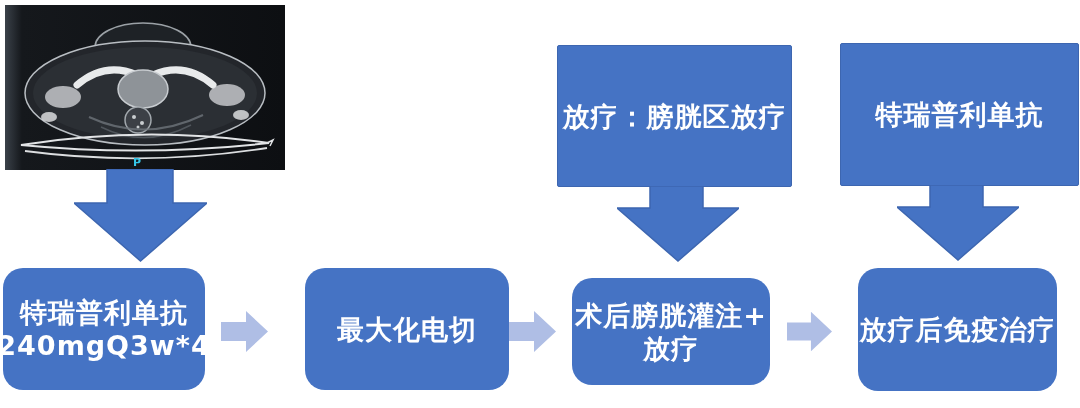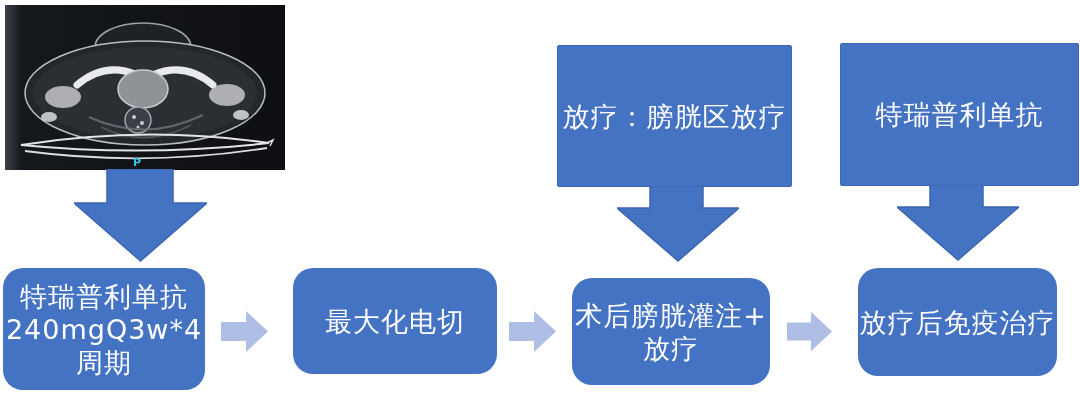--- a/index.html
+++ b/index.html
@@ -16,28 +16,28 @@
 
   
   .ct{position:absolute;left:5px;top:5px;width:280px;height:165px;}
   .ct svg{display:block;width:100%;height:100%;}
   .ct-label{position:absolute;left:128px;bottom:2px;color:var(--ct-label-cyan);
     font-size:11px;font-weight:bold;line-height:1;}
 
   
   .box{position:absolute;background:var(--box-blue);color:var(--text-white);
     display:flex;flex-direction:column;align-items:center;justify-content:center;
-    text-align:center;font-weight:normal;font-size:27px;line-height:33px;letter-spacing:1px;}
+    text-align:center;font-weight:bold;font-size:27px;line-height:33px;letter-spacing:1px;}
   .box.rounded{border-radius:20px;}
   .box.square{border:1.5px solid var(--box-border);border-radius:2px;}
 
   .step1{left:3px;top:268px;width:202px;height:122px;}
-  .step2{left:293px;top:268px;width:204px;height:106px;}
+  .step2{left:305px;top:268px;width:204px;height:122px;}
   .step3{left:572px;top:278px;width:198px;height:107px;}
-  .step4{left:858px;top:268px;width:199px;height:108px;}
+  .step4{left:858px;top:268px;width:199px;height:123px;}
   .topbox1{left:557px;top:45px;width:235px;height:142px;}
   .topbox2{left:840px;top:43px;width:239px;height:143px;}
 
   .arrow{position:absolute;}
   .arrow svg{display:block;width:100%;height:100%;}
   .darr1{left:74px;top:169px;width:133px;height:93px;}
   .darr2{left:617px;top:186px;width:122px;height:76px;}
   .darr3{left:897px;top:185px;width:122px;height:76px;}
   .rarr1{left:221px;top:311px;width:47px;height:41px;}
   .rarr2{left:509px;top:311px;width:47px;height:41px;}
@@ -109,21 +109,20 @@
   </div>
   <div class="arrow darr3">
     <svg viewBox="0 0 122 76">
       <polygon points="33,0 86,0 86,22 122,22 61,75 0,22 33,22" style="fill:var(--box-blue);stroke:var(--box-border);stroke-width:1.5"></polygon>
     </svg>
   </div>
 
   <div class="box rounded step1">
     <span>特瑞普利单抗</span>
     <span>240mgQ3w*4</span>
-    <span>周期</span>
   </div>
 
   <div class="arrow rarr1">
     <svg viewBox="0 0 47 41">
       <polygon points="0,11 25,11 25,0 47,20.5 25,41 25,30 0,30" style="fill:var(--light-arrow)"></polygon>
     </svg>
   </div>
 
   <div class="box rounded step2">
     <span>最大化电切</span>

